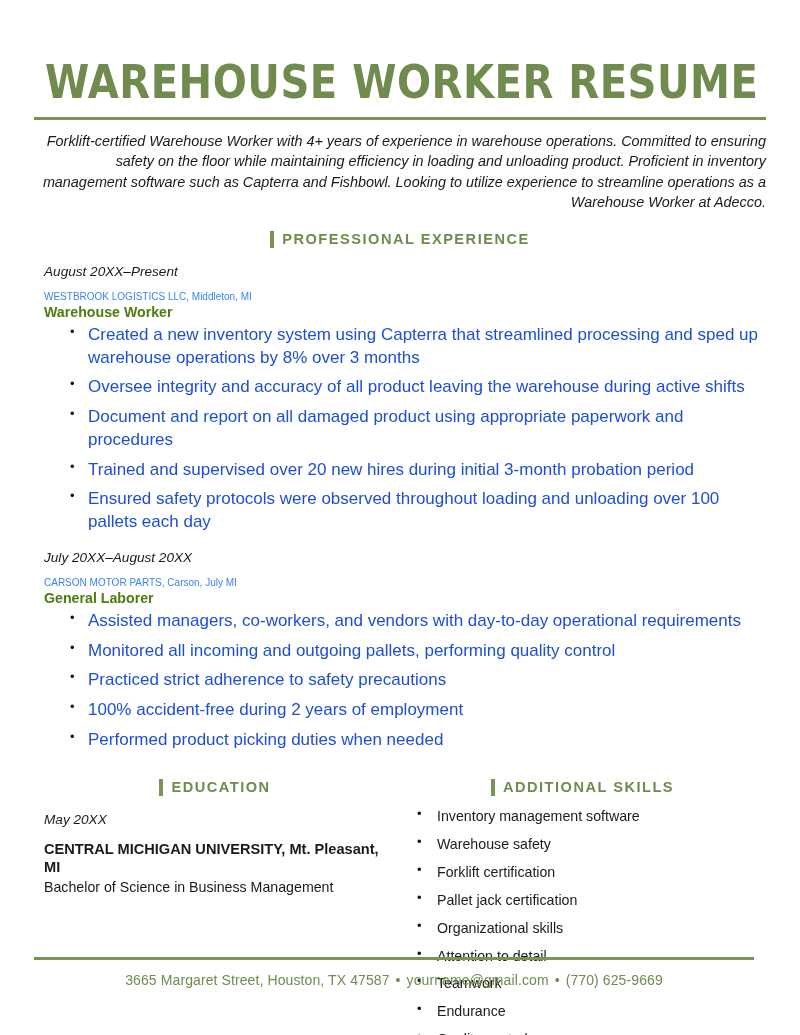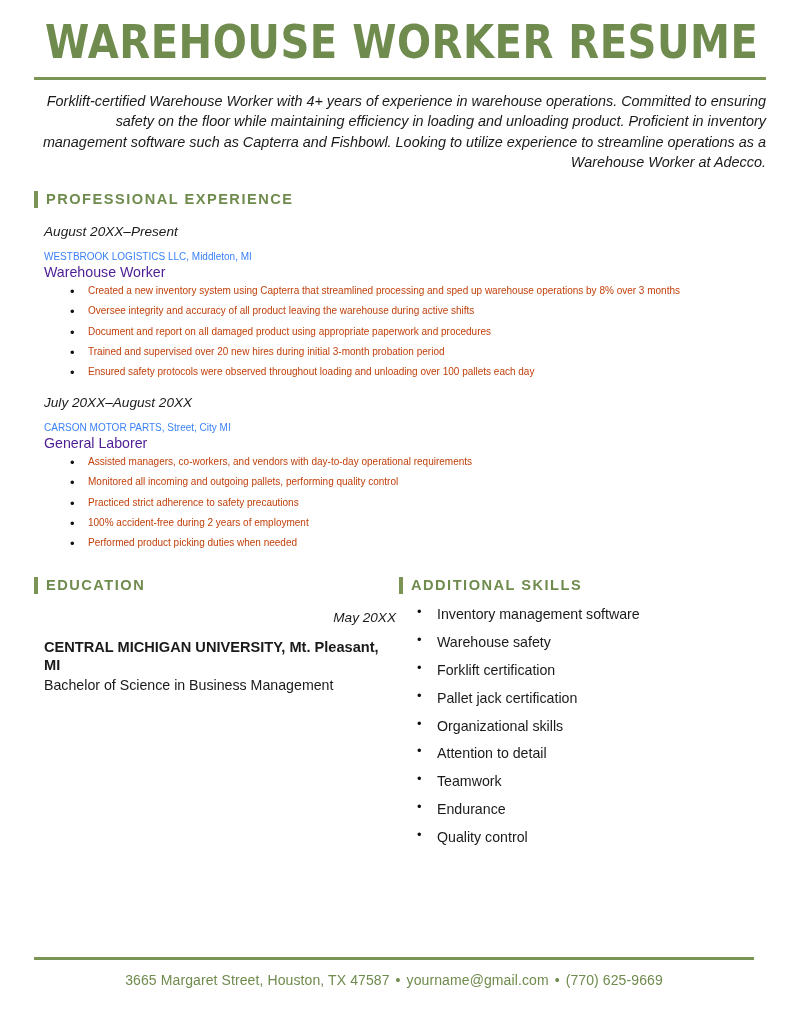--- a/index.html
+++ b/index.html
@@ -12,21 +12,21 @@
     height: 1035px;
     font-family: "Liberation Sans", sans-serif;
     color: #1a1a1a;
     position: relative;
     overflow: hidden;
   }
   .page {
     box-sizing: border-box;
     width: 800px;
     height: 1035px;
-    padding: 14px 34px 0 34px;
+    padding: 54px 34px 0 34px;
     position: relative;
   }
 
   
   .resume-title {
     font-family: "DejaVu Sans Condensed", "Liberation Sans Narrow", "Liberation Sans", sans-serif;
     font-size: 46px;
     font-weight: bold;
     color: #6f8b4d;
     text-align: center;
@@ -50,20 +50,21 @@
     margin: 11px 0 0 0;
     text-align: right;
     color: #1a1a1a;
   }
 
   
   .section-header {
     display: flex;
     align-items: center;
     margin: 18px 0 0 0;
+    justify-content: center;
   }
   .section-bar {
     width: 4px;
     height: 17px;
     background: #7b9455;
     margin-right: 8px;
     flex: 0 0 auto;
   }
   .section-title {
     font-size: 14.6px;
@@ -84,34 +85,35 @@
   }
   .entry-org {
     font-size: 10px;
     font-weight: normal;
     margin: 12px 0 0 10px;
     color: #3b82f6;
   }
   .entry-role {
     font-size: 14.2px;
     margin: 2px 0 0 10px;
-    color: #4c1d95;
+    color: #4d7c0f;
+    font-weight: bold;
   }
   ul.bullets {
     list-style: none;
     margin: 4px 0 0 0;
     padding: 0;
   }
   ul.bullets li {
     position: relative;
-    font-size: 10px;
+    font-size: 17px;
     line-height: 1.34;
     padding-left: 54px;
     margin-top: 7px;
-    color: #c2410c;
+    color: #1d4ed8;
   }
   ul.bullets li:first-child { margin-top: 4px; }
   ul.bullets li::before {
     content: "\2022";
     position: absolute;
     left: 36px;
     top: -1px;
     font-size: 13px;
     color: #111111;
   }
@@ -121,21 +123,20 @@
     display: flex;
     margin-top: 27px;
   }
   .col-left { width: 362px; flex: 0 0 auto; }
   .col-right { flex: 1 1 auto; padding-left: 3px; }
 
   .edu-date {
     font-style: italic;
     font-size: 13.6px;
     margin: 16px 0 0 10px;
-    text-align: right;
   }
   .edu-school {
     font-size: 14.6px;
     font-weight: bold;
     margin: 13px 0 0 10px;
     line-height: 1.28;
     max-width: 345px;
   }
   .edu-degree {
     font-size: 14.2px;
@@ -208,21 +209,21 @@
       <li>Created a new inventory system using Capterra that streamlined processing and sped up warehouse operations by 8% over 3 months</li>
       <li>Oversee integrity and accuracy of all product leaving the warehouse during active shifts</li>
       <li>Document and report on all damaged product using appropriate paperwork and procedures</li>
       <li>Trained and supervised over 20 new hires during initial 3-month probation period</li>
       <li>Ensured safety protocols were observed throughout loading and unloading over 100 pallets each day</li>
     </ul>
   </div>
 
   <div class="entry">
     <div class="entry-date">July 20XX–August 20XX</div>
-    <div class="entry-org">CARSON MOTOR PARTS, Street, City MI</div>
+    <div class="entry-org">CARSON MOTOR PARTS, Carson, July MI</div>
     <div class="entry-role">General Laborer</div>
     <ul class="bullets">
       <li>Assisted managers, co-workers, and vendors with day-to-day operational requirements</li>
       <li>Monitored all incoming and outgoing pallets, performing quality control</li>
       <li>Practiced strict adherence to safety precautions</li>
       <li>100% accident-free during 2 years of employment</li>
       <li>Performed product picking duties when needed</li>
     </ul>
   </div>
 

